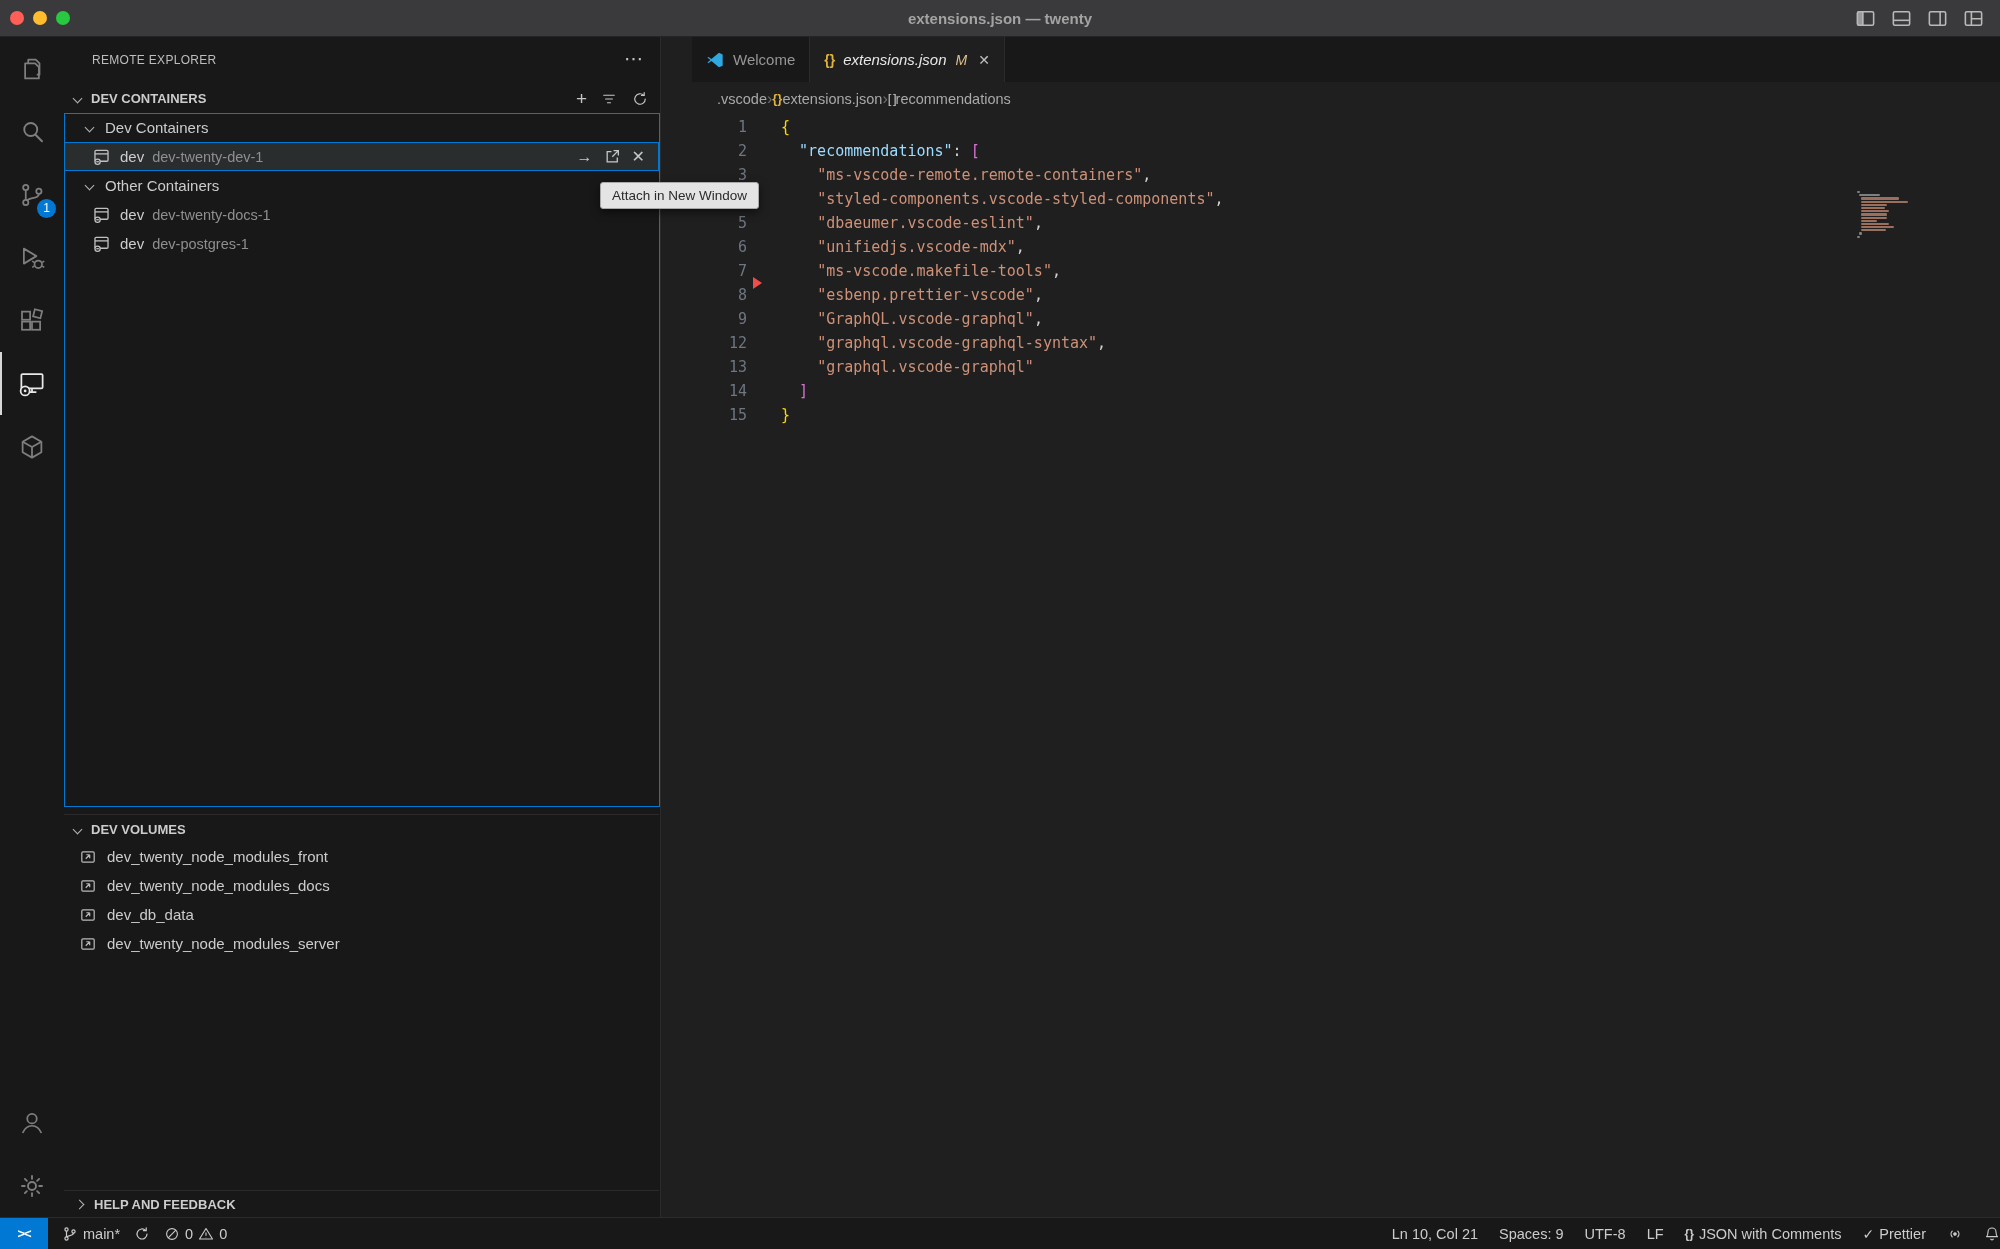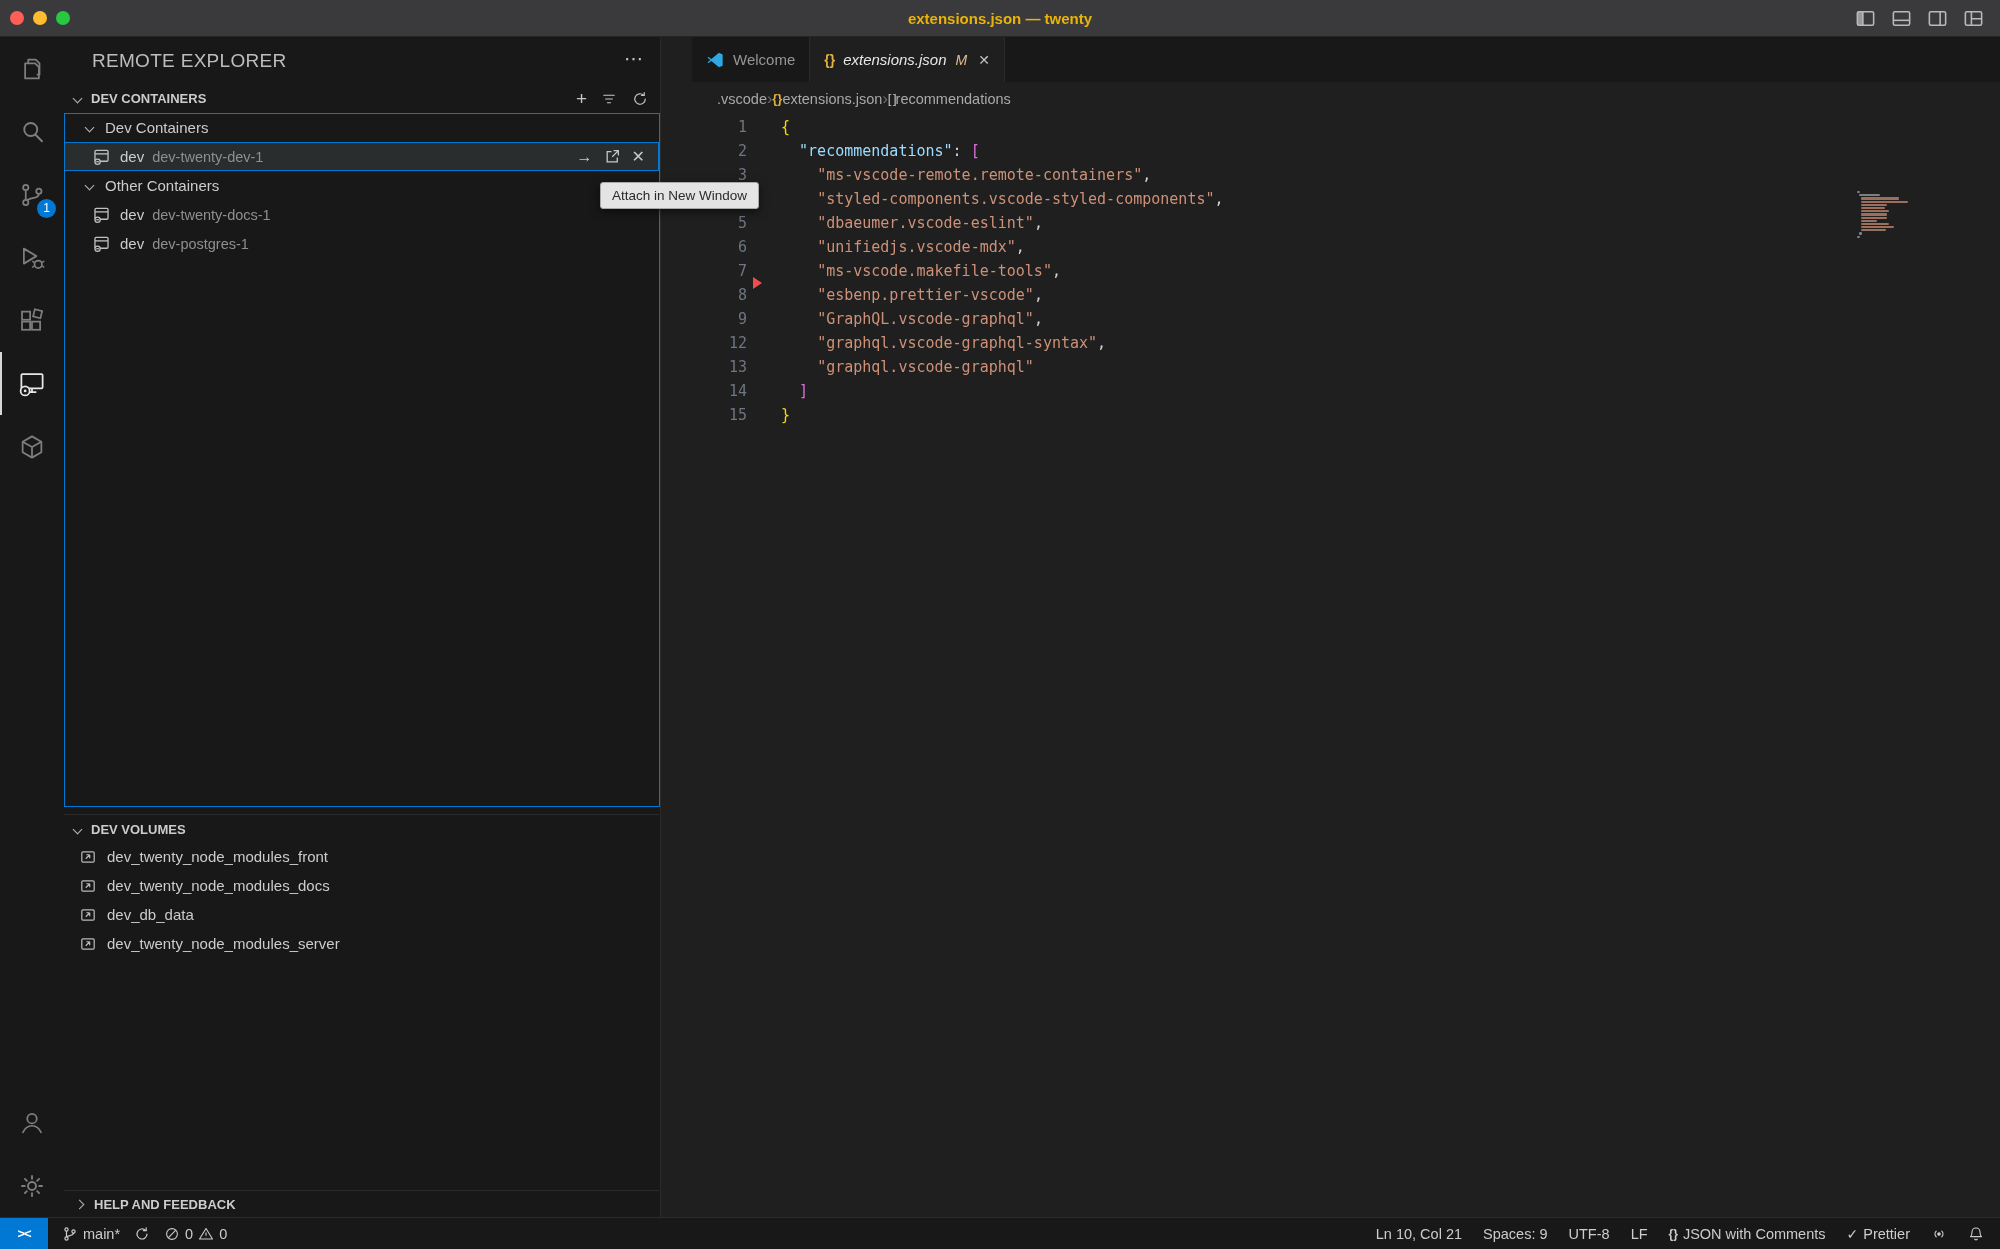--- a/index.html
+++ b/index.html
@@ -6,36 +6,36 @@
   html,body { width:2000px; height:1249px; }
   body { position:relative; background:#1f1f1f; font-family:"Liberation Sans",sans-serif; overflow:hidden; color:#cccccc; }
   svg { display:block; }
 
   
   .titlebar { position:absolute; left:0; top:0; width:2000px; height:37px; background:#3a3a3c; border-bottom:1px solid #242424; }
   .traffic { position:absolute; top:11px; width:14px; height:14px; border-radius:50%; }
   .t-red { left:10px; background:#ff5f57; }
   .t-yellow { left:33px; background:#febc2e; }
   .t-green { left:56px; background:#28c840; }
-  .win-title { position:absolute; left:0; right:0; top:0; height:37px; line-height:37px; text-align:center; font-size:15px; font-weight:bold; color:#eab308; }
+  .win-title { position:absolute; left:0; right:0; top:0; height:37px; line-height:37px; text-align:center; font-size:15px; font-weight:bold; color:#a3a3a3; }
   .tb-actions { position:absolute; right:16px; top:0; height:37px; display:flex; align-items:center; gap:15px; color:#b9b9b9; }
   .tb-actions svg { width:21px; height:21px; }
 
   
   .activitybar { position:absolute; left:0; top:37px; width:64px; height:1180px; background:#181818; }
   .ab-item { position:relative; width:64px; height:63px; display:flex; align-items:center; justify-content:center; color:#7e7e7e; }
   .ab-item svg { width:30px; height:30px; }
   .ab-item.active { color:#e7e7e7; box-shadow: inset 2px 0 0 #d7d7d7; }
   .ab-bottom { position:absolute; bottom:0; left:0; }
   .ab-badge { position:absolute; right:8px; bottom:8px; min-width:19px; height:19px; border-radius:10px; background:#0078d4; color:#fff; font-size:12px; line-height:19px; text-align:center; padding:0 4px; }
 
   
   .sidebar { position:absolute; left:64px; top:37px; width:597px; height:1180px; background:#181818; border-right:1px solid #2b2b2b; }
   .sb-title-row { position:absolute; top:0; left:0; right:1px; height:47px; }
-  .sb-title { position:absolute; left:28px; top:0; line-height:47px; font-size:19px; letter-spacing:.3px; color:#bdbdbd; }
+  .sb-title { position:absolute; left:28px; top:0; line-height:47px; font-size:12px; letter-spacing:.3px; color:#bdbdbd; }
   .sb-more { position:absolute; right:16px; top:0; line-height:44px; font-size:19px; color:#c5c5c5; }
 
   .chev { display:inline-block; width:7px; height:7px; border-right:1.6px solid #b6b6b6; border-bottom:1.6px solid #b6b6b6; }
   .chev.down { transform:rotate(45deg); }
   .chev.right { transform:rotate(-45deg); }
 
   .sec-header { position:absolute; left:0; right:1px; height:29px; display:flex; align-items:center; font-weight:bold; font-size:13px; color:#cccccc; }
   .sec-header .chev { margin-left:10px; margin-right:10px; }
   .sec-dc { top:47px; }
   .sec-dc .hdr-actions { margin-left:auto; margin-right:10px; display:flex; align-items:center; gap:13px; color:#c5c5c5; font-weight:normal; }
@@ -95,21 +95,21 @@
 
   .minimap { position:absolute; left:1165px; top:76px; width:66px; }
   .mm-line { height:2.2px; margin-bottom:1px; border-radius:1px; }
   .ruler-mark { position:absolute; right:6px; width:10px; height:9px; background:#cc4b3e; }
 
   
   .statusbar { position:absolute; left:0; bottom:0; width:2000px; height:32px; background:#181818; border-top:1px solid #2b2b2b; display:flex; align-items:center; font-size:14.5px; color:#cccccc; }
   .sb-remote { width:48px; height:32px; background:#0078d4; color:#ffffff; display:flex; align-items:center; justify-content:center; font-weight:bold; font-size:13px; letter-spacing:-1px; flex:none; }
   .sb-item { display:flex; align-items:center; gap:5px; margin-left:14px; }
   .sb-item svg { width:16px; height:16px; }
-  .sb-right { margin-left:auto; display:flex; align-items:center; gap:21px; padding-right:16px; }
+  .sb-right { margin-left:auto; display:flex; align-items:center; gap:21px; }
   .sb-right .sb-item { margin-left:0; }
   .sb-check { font-size:14px; }
   .sb-braces { font-size:12px; font-weight:bold; }
 </style>
 </head>
 <body>
 
 <div class="titlebar">
   <span class="traffic t-red"></span>
   <span class="traffic t-yellow"></span>

